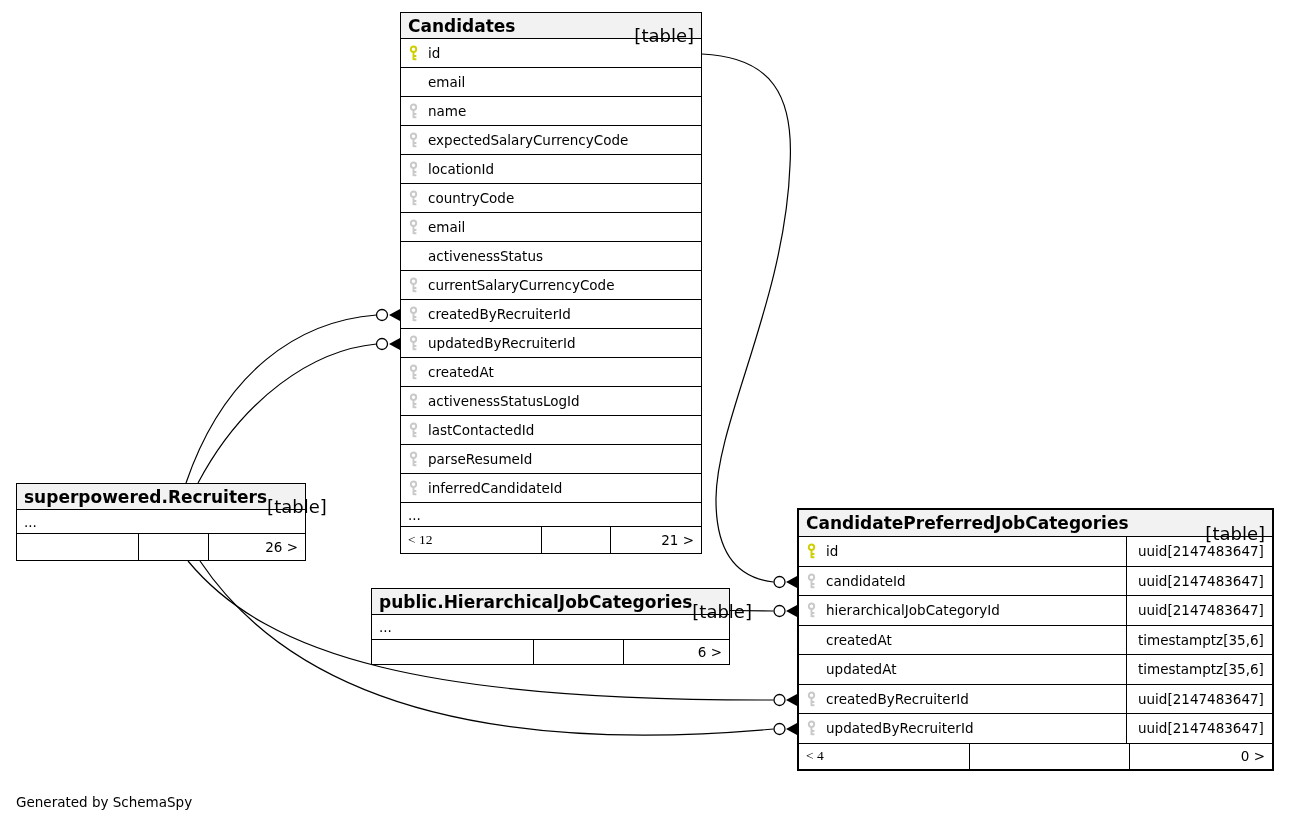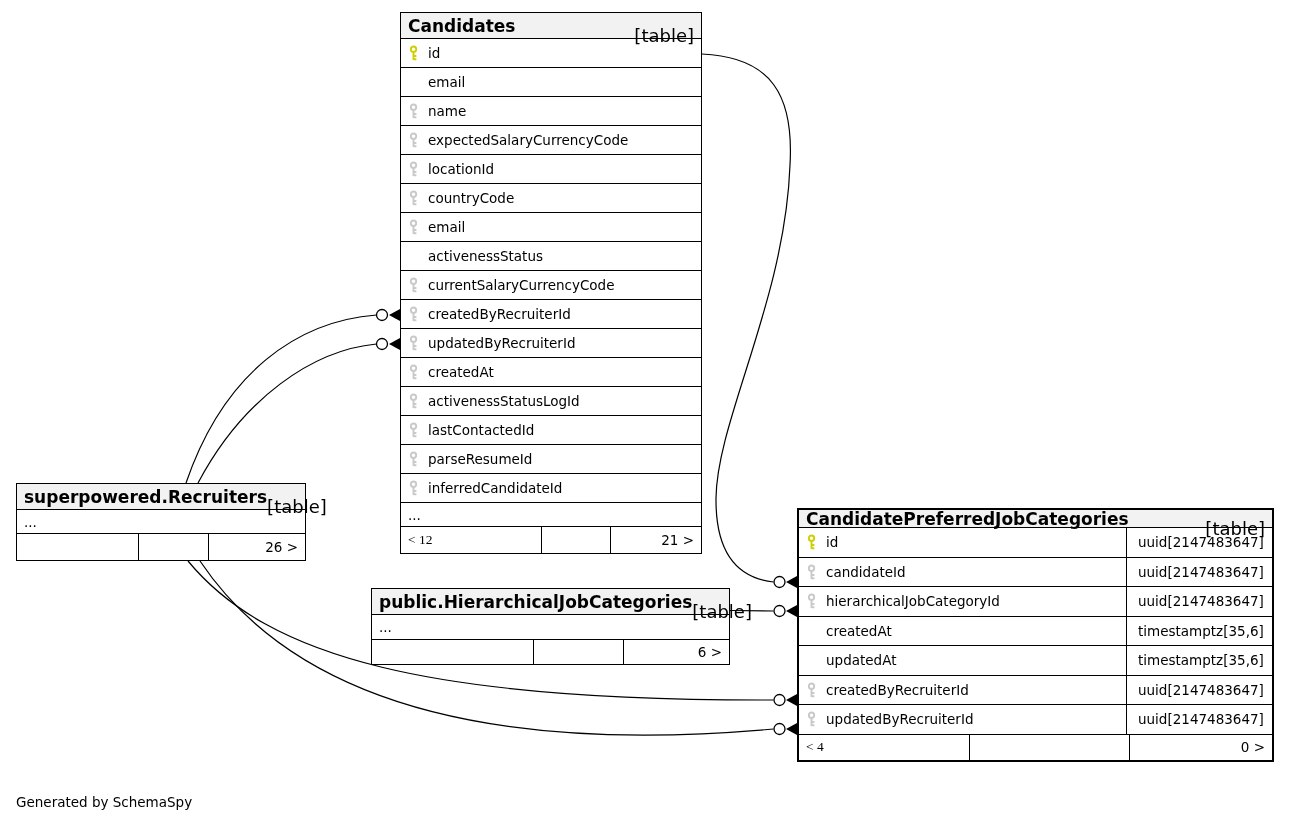--- a/index.html
+++ b/index.html
@@ -31,21 +31,21 @@
   .tfoot span { display:flex; align-items:center; height:100%; }
   .fl { padding-left:7px; border-right:1px solid #000;font-family:Liberation Serif, serif; }
   .fm { border-right:1px solid #000; }
   .fr { flex:1; justify-content:flex-end; padding-right:7px; }
 
   .t-candidates .fl { width:141px; } .t-candidates .fm { width:69px; }
   .t-recruiters .fl { width:122px; } .t-recruiters .fm { width:70px; }
   .t-hjc .fl { width:162px; } .t-hjc .fm { width:90px; }
   .t-hjc .ellipsis-row { height:25px; } .t-hjc .tfoot { height:24px; }
   .t-cpjc .fl { width:171px; } .t-cpjc .fm { width:160px; }
-  .t-cpjc .thead { height:18px; } .t-cpjc .tfoot { height:25px; }
+  .t-cpjc .thead { height:27px; } .t-cpjc .tfoot { height:25px; }
 
   #credit { position:absolute; left:16px; top:794px; font-size:13.5px; z-index:2; }
 </style>
 </head>
 <body>
 
 <div id="canvas">
 
   <svg id="rel-layer" width="1292" height="824" viewBox="0 0 1292 824">
 

